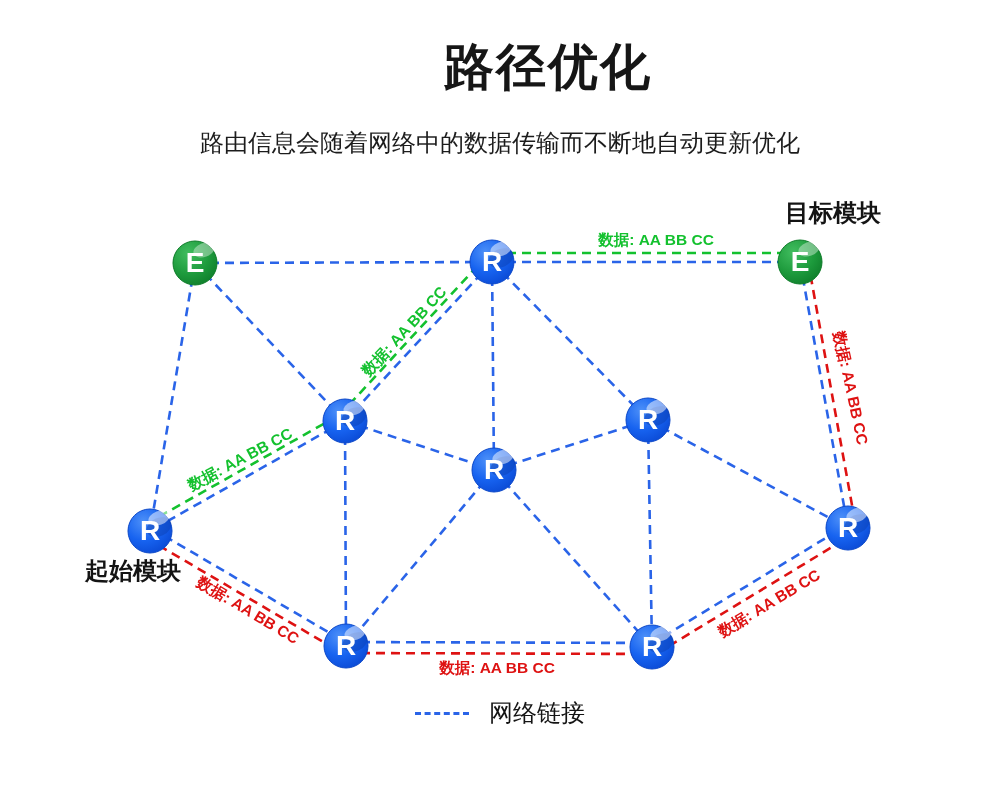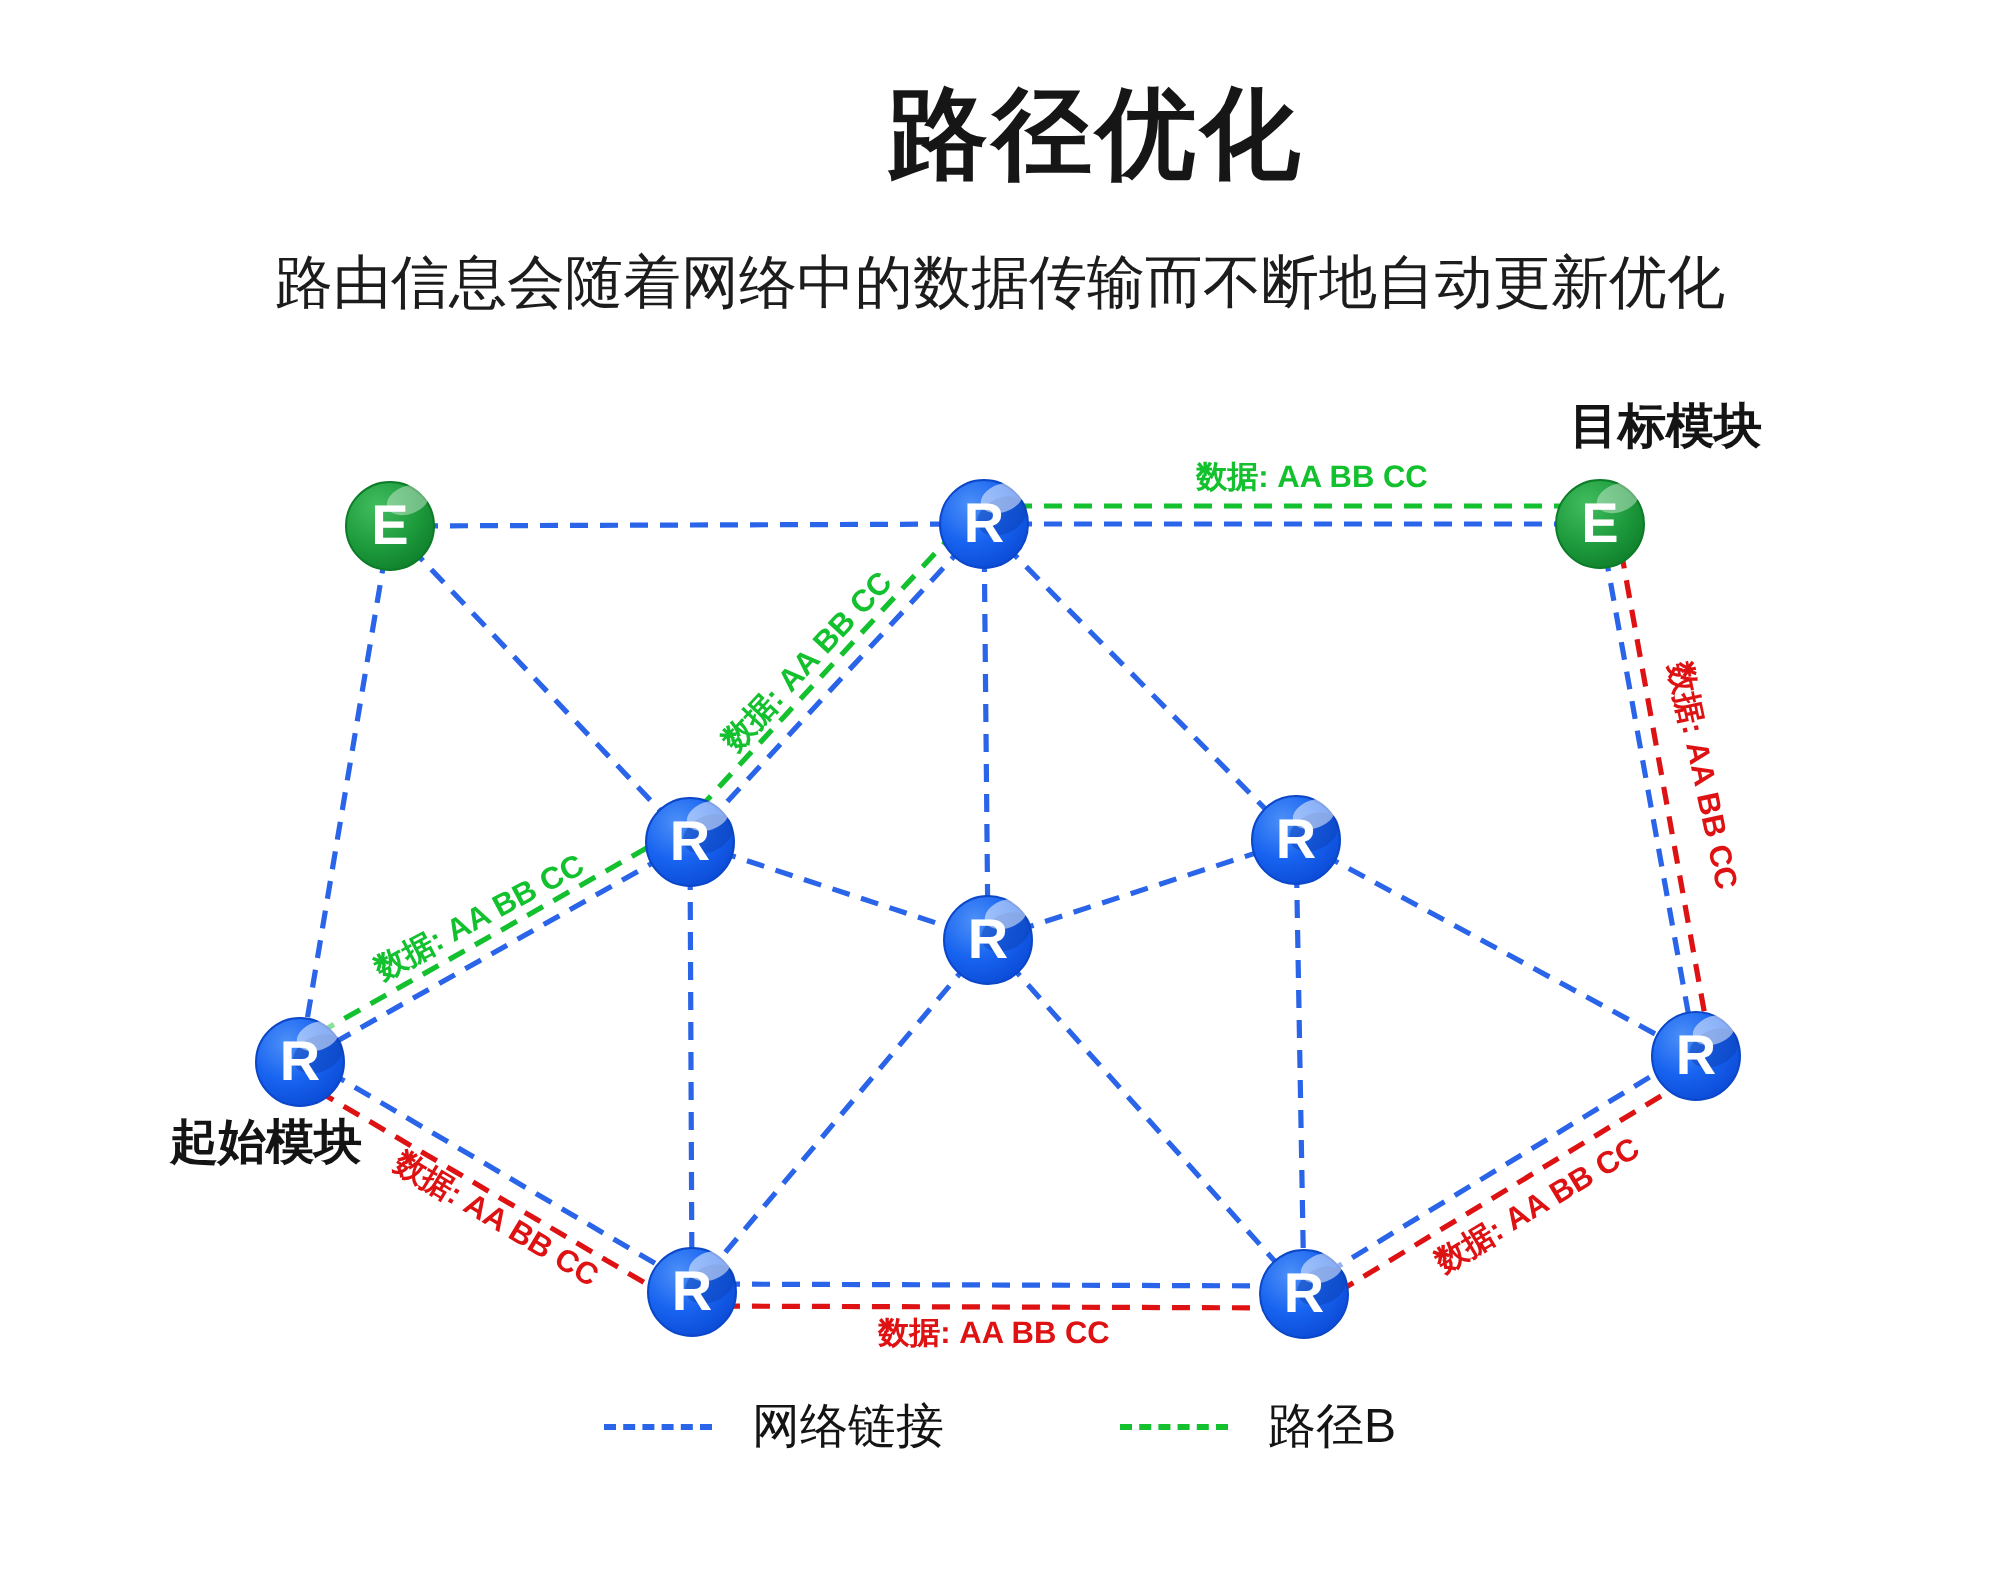--- a/index.html
+++ b/index.html
@@ -6,21 +6,21 @@
   body{
     width:1000px;height:793px;position:relative;background:#ffffff;
     font-family:"Liberation Sans","DejaVu Sans",sans-serif;overflow:hidden;
   }
   .title{
     position:absolute;top:34px;left:0;width:1000px;text-align:center;
     font-size:50px;font-weight:600;color:#161616;letter-spacing:2px;padding-left:48px;
   }
   .subtitle{
     position:absolute;top:121px;left:0;width:1000px;text-align:center;
-    font-size:29px;font-weight:500;color:#1c1c1c;line-height:43px;
+    font-size:24px;font-weight:500;color:#1c1c1c;line-height:43px;
   }
   #graph{position:absolute;top:195px;left:0;}
   .legend{
     position:absolute;top:697px;left:0;width:1000px;
     display:flex;justify-content:center;align-items:center;
   }
   .legend-item{display:flex;align-items:center;margin:0 44px;}
   .legend-swatch{
     display:inline-block;width:54px;height:0;border-top:3px dashed #888;
     margin-right:20px;
@@ -142,17 +142,13 @@
       <ellipse cx="9" cy="-13" rx="11" ry="7" fill="#ffffff" opacity="0.5" transform="rotate(-20 9 -13)"></ellipse>
       <text y="9" text-anchor="middle" fill="#ffffff" font-size="28" font-weight="bold">R</text>
     </g>
   </svg>
 
 <div class="legend">
   <div class="legend-item">
     <span class="legend-swatch" style="border-top-color: rgb(42, 100, 232);"></span>
     <span class="legend-label">网络链接</span>
   </div>
-  <div class="legend-item">
-    <span class="legend-swatch" style="border-top-color: rgb(19, 193, 46);"></span>
-    <span class="legend-label">路径B</span>
-  </div>
 </div>
 
 </body></html>

